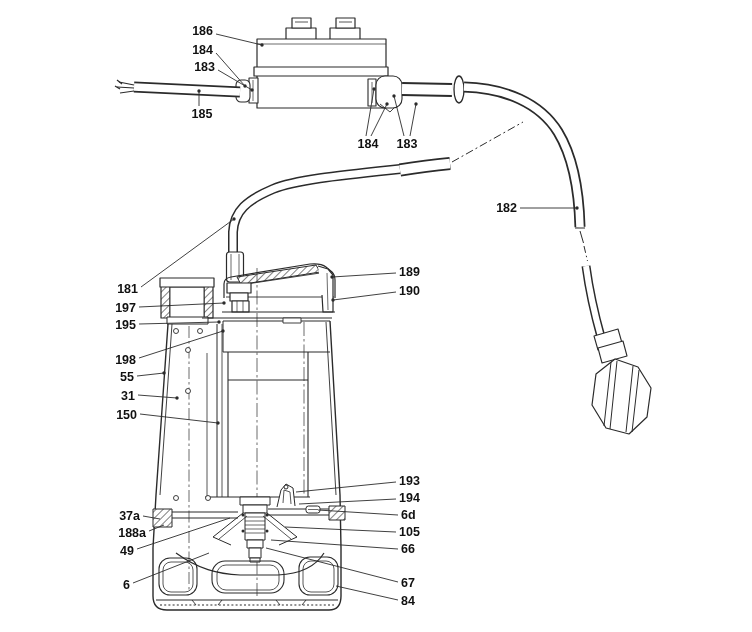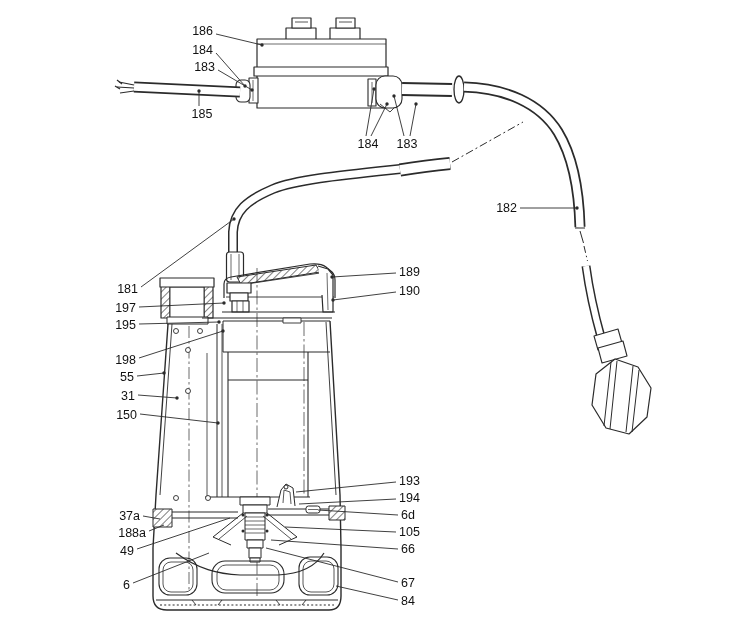--- a/index.html
+++ b/index.html
@@ -9,20 +9,21 @@
     height: 632px;
     background: #ffffff;
     font-family: "Liberation Sans", sans-serif;
     overflow: hidden;
   }
   #stage {
     position: relative;
     width: 752px;
     height: 504px;
     background: #ffffff;
+    font-weight: bold;
   }
   svg { display: block; }
   .label-text {
     font-family: "Liberation Sans", sans-serif;
     fill: #111111;
   }
 </style>
 </head>
 <body>
 

